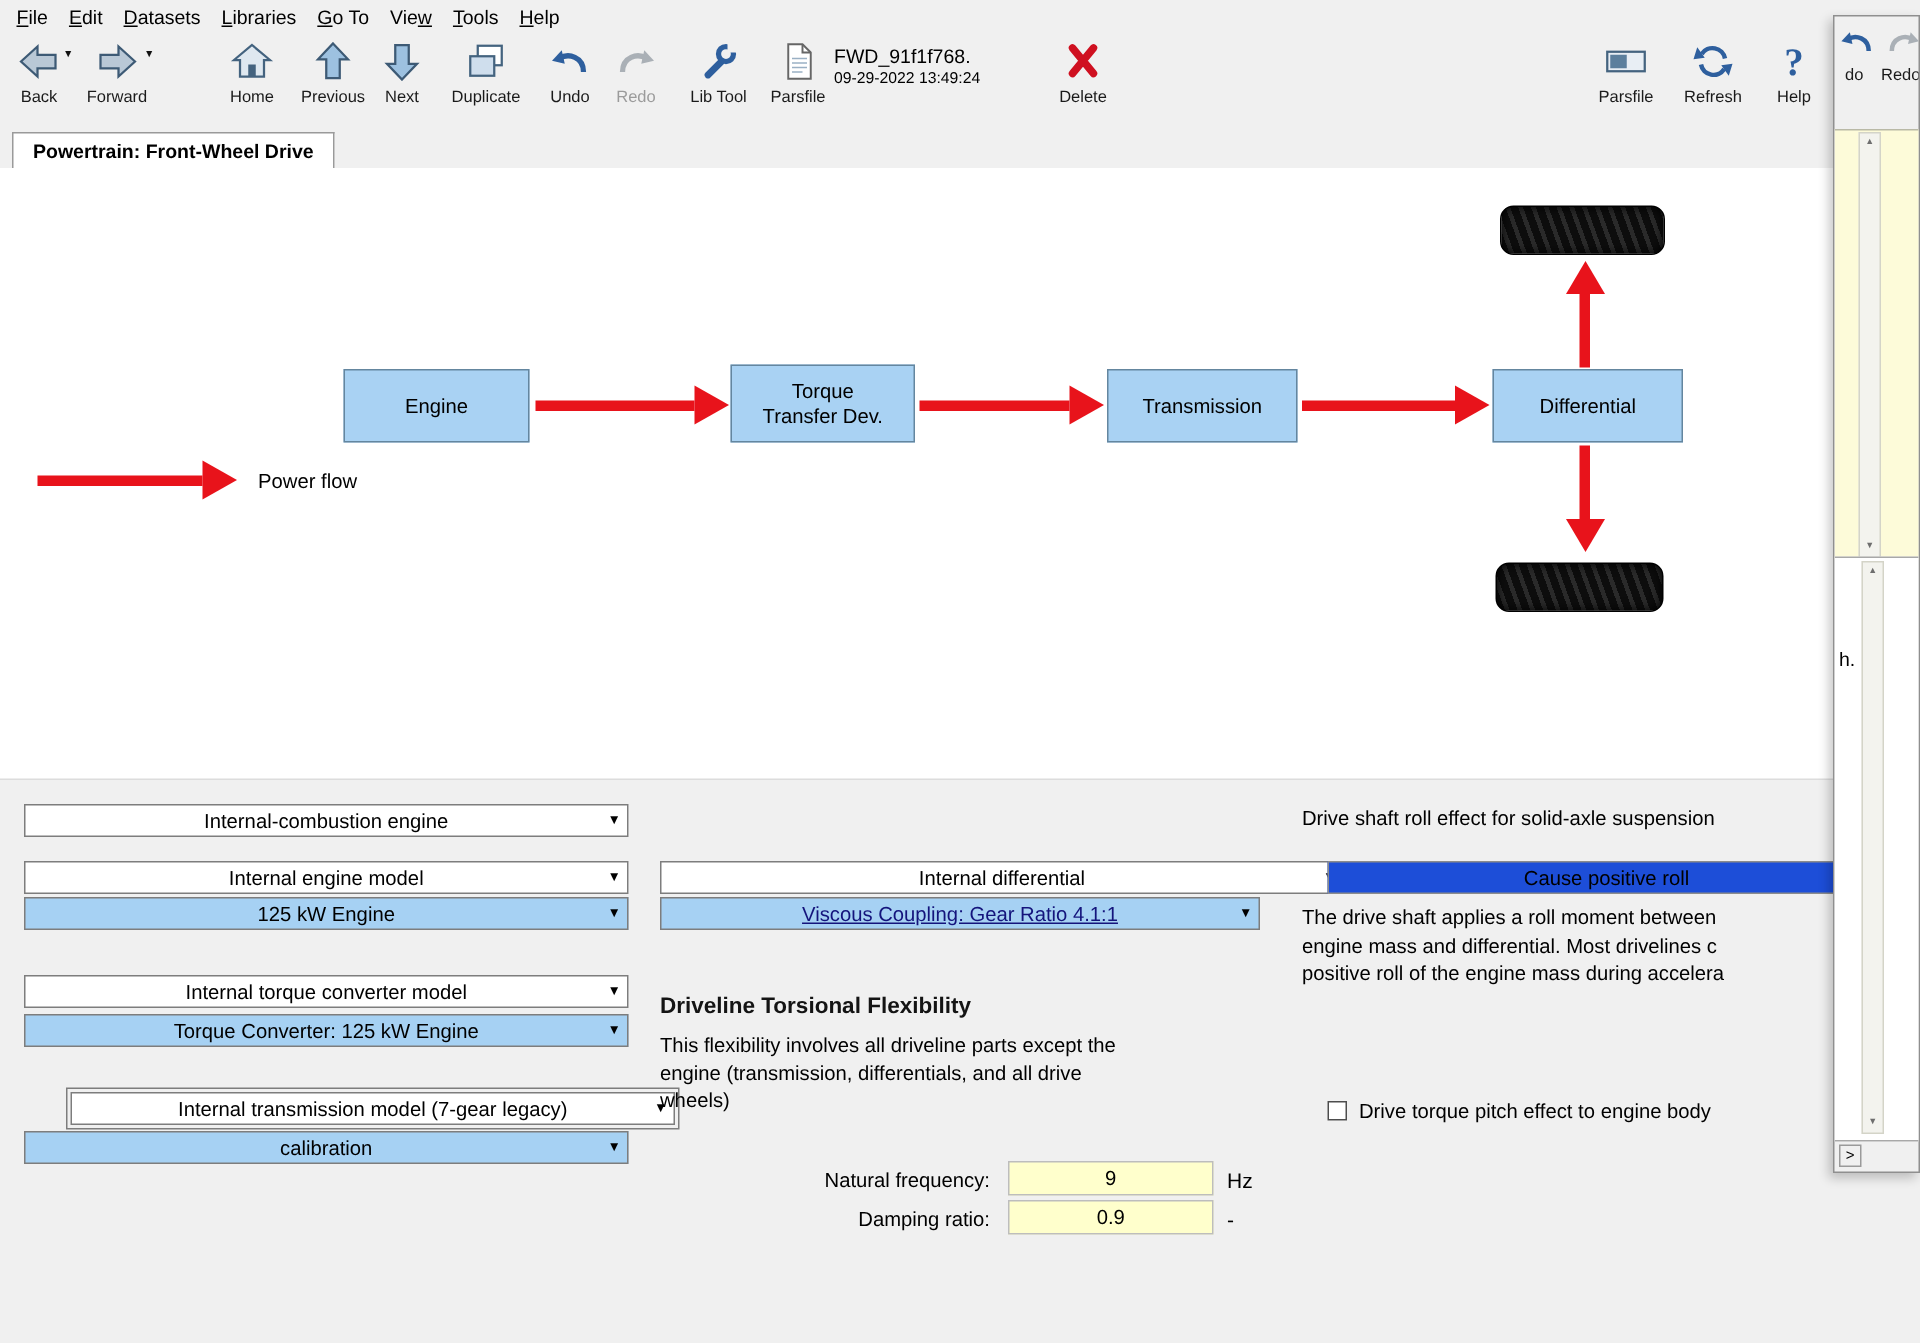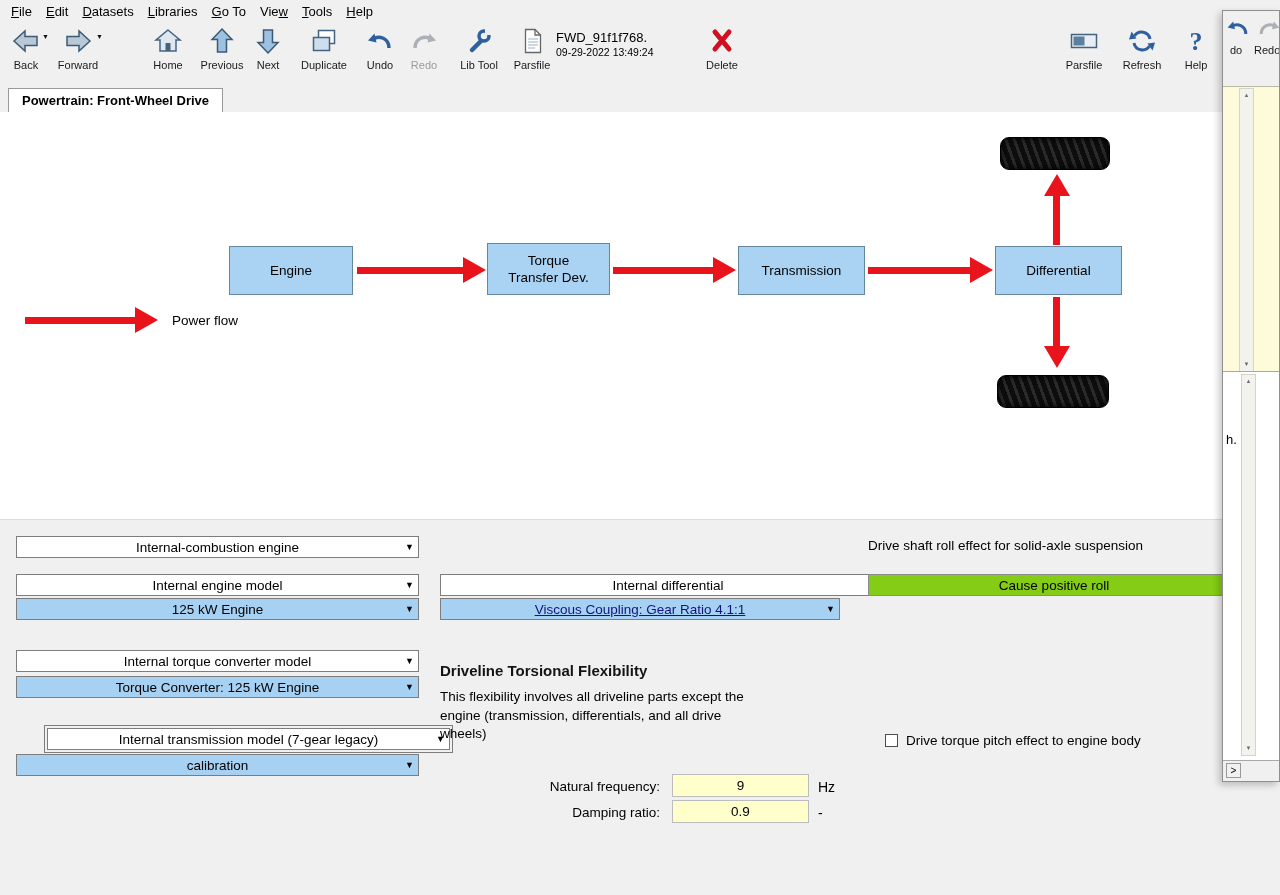--- a/index.html
+++ b/index.html
@@ -49,22 +49,22 @@
   .dd.focused { outline:1px solid #7d7d7d; outline-offset:2px;margin-left:31px; }
   .ddarrow { position:absolute; right:4px; top:50%; transform:translateY(-50%);
     font-size:9px; color:#000; line-height:9px; }
   .dd.link .ddtext { text-decoration:underline; color:#14147c; }
   .heading { position:absolute; font-size:15px; font-weight:bold; color:#141414; }
   .para { position:absolute; font-size:13.5px; line-height:18.5px; white-space:pre-line; }
   .flabel { position:absolute; font-size:13.5px; text-align:right; }
   .yinput { position:absolute; height:23px; background:#ffffcc; border:1px solid #bdbdbd;
     font-size:13.5px; display:flex; align-items:center; justify-content:center; }
   .unit { position:absolute; font-size:14px; }
-  .gbutton { position:absolute; height:22px; background:#84cc16; border:1px solid #8c8c8c;
-    font-size:13.5px; display:flex; align-items:center; justify-content:center; cursor:default; }
+  .gbutton { position:absolute; height:22px; background:#1d4ed8; border:1px solid #8c8c8c;
+    font-size:13.5px; display:flex; align-items:center; justify-content:center; cursor:default;margin-left:17px; }
   .checkbox { position:absolute; width:13px; height:13px; background:#fff; border:1px solid #4d4d4d; }
   .cblabel { position:absolute; font-size:13.5px; }
   
   .overlay { position:absolute; left:1222px; top:10px; width:58px; height:772px;
     background:#f0f0f0; border:1px solid #8f8f8f; box-shadow:-3px 3px 7px rgba(0,0,0,.22);
     overflow:hidden; z-index:20; }
   .ov-label { position:absolute; font-size:11px; color:#1a1a1a; white-space:nowrap; }
   .ov-yellow { position:absolute; left:0; top:75px; width:58px; height:287px;
     background:#fdfbd9; border-top:1px solid #b9b9a6; border-bottom:1px solid #b9b9a6; }
   .ov-white { position:absolute; left:0; top:360px; width:58px; height:390px;
@@ -289,20 +289,23 @@
   <div class="flabel" style="left:440px;top:779px;width:220px">Natural frequency:</div>
   <div class="yinput" style="left:672px;top:774px;width:137px">9</div>
   <div class="unit" style="left:818px;top:779px">Hz</div>
 
   <div class="flabel" style="left:440px;top:805px;width:220px">Damping ratio:</div>
   <div class="yinput" style="left:672px;top:800px;width:137px">0.9</div>
   <div class="unit" style="left:818px;top:805px">-</div>
 
   <div class="para" style="left:868px;top:537px;width:370px">Drive shaft roll effect for solid-axle suspension</div>
   <div class="gbutton" style="left:868px;top:574px;width:372px">Cause positive roll</div>
+  <div class="para" style="left:868px;top:603px;width:372px;overflow:hidden">The drive shaft applies a roll moment between
+engine mass and differential.  Most drivelines c
+positive roll of the engine mass during accelera</div>
 
   <div class="checkbox" style="left:885px;top:734px"></div>
   <div class="cblabel" style="left:906px;top:733px">Drive torque pitch effect to engine body</div>
 
   <div class="overlay">
     <span style="position:absolute;left:2px;top:4px"><svg width="26" height="26" viewBox="0 0 30 30">
           <path d="M24 22 C24 12 14 9 8 13" fill="none" stroke="#2e5f9e" stroke-width="3.5"></path>
           <polygon points="9.5,7.5 3,14.5 11.5,16.5" fill="#2e5f9e"></polygon>
         </svg></span>
     <span style="position:absolute;left:33px;top:4px"><svg width="26" height="26" viewBox="0 0 30 30">

